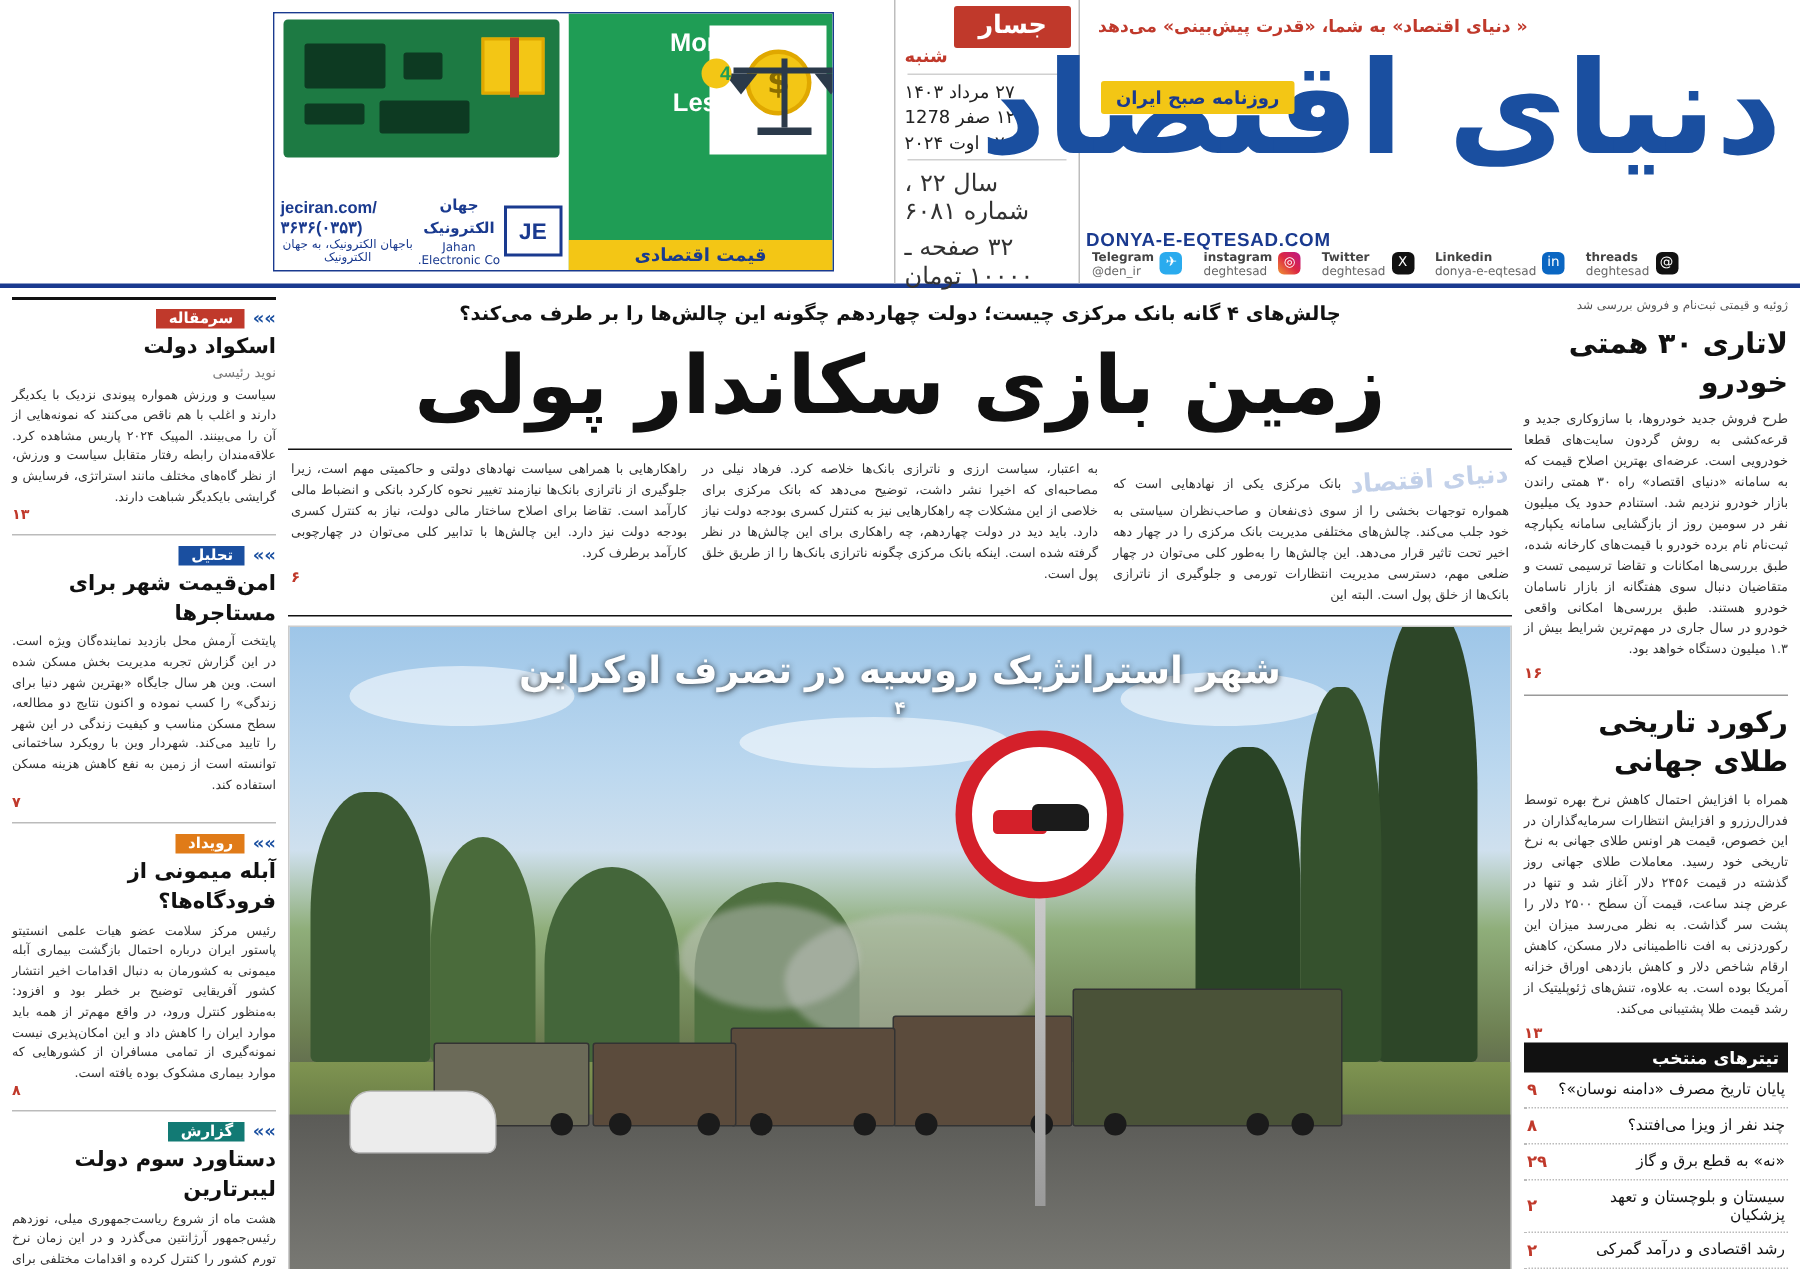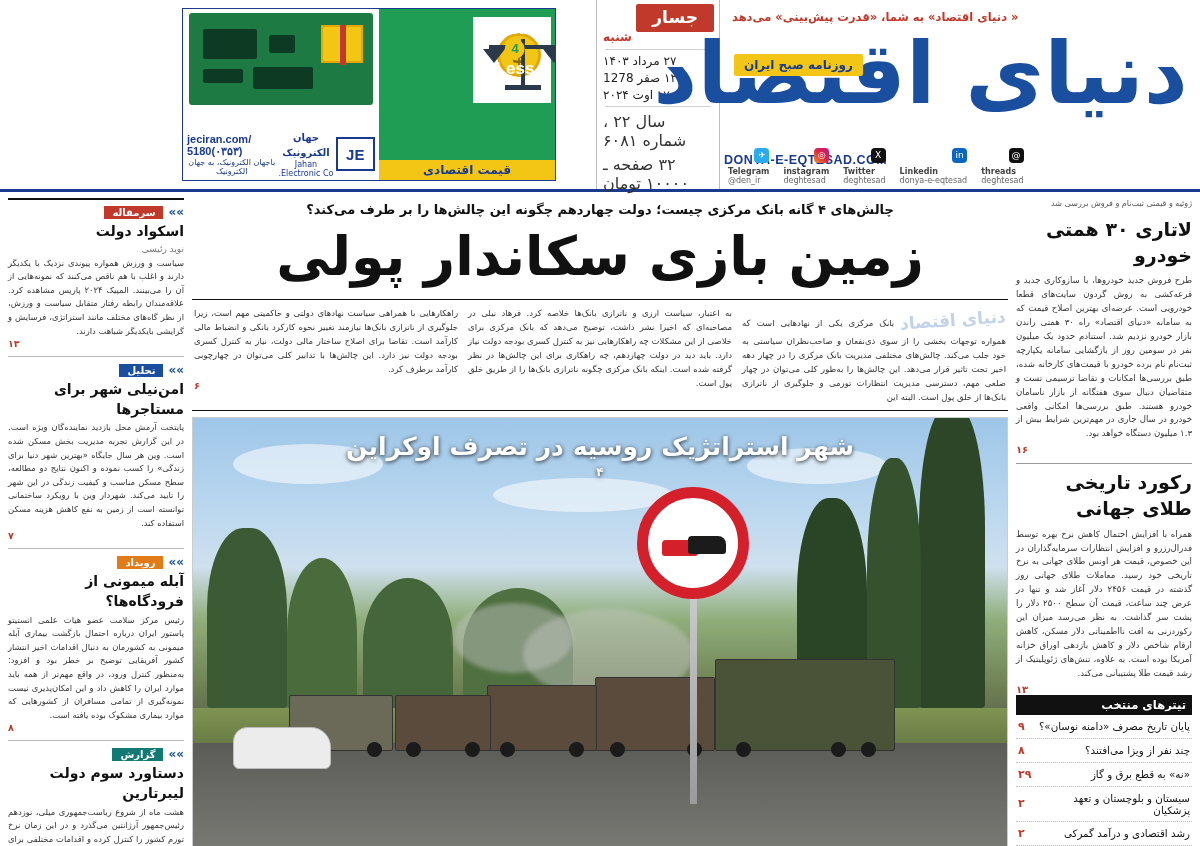--- a/index.html
+++ b/index.html
@@ -75,22 +75,22 @@
     left: 8px;
     right: 8px;
     display: flex;
     flex-direction: row-reverse;
     gap: 14px;
     justify-content: flex-start;
     direction: rtl;
   }
   .social {
     display: flex;
-    flex-direction: column;
-    align-items: flex-start;
+    flex-direction: row;
+    align-items: center;
     gap: 4px;
     font-size: 8.5px;
     color: #444;
     line-height: 1.15;
   }
   .social .sico {
     width: 15px; height: 15px; border-radius: 4px;
     display: inline-block;
     flex: 0 0 auto;
     position: relative;
@@ -151,21 +151,21 @@
     width: 44px; height: 44px; border-radius: 50%;
     background: #f3c615; border: 3px solid #e0a800;
     color: #8a6d00; font-size: 22px; text-align: center; line-height: 40px; font-weight: bold;
   }
   .scale {
     position: absolute; left: 6px; bottom: 10px; width: 90px; height: 60px;
   }
   .ad-words {
     position: absolute; left: 50%; top: 10px; transform: translateX(-50%);
     color: #fff; font-family: "Liberation Sans", sans-serif; font-weight: bold;
-    font-size: 13px; text-align: center; line-height: 1.15; margin-left: 48px;
+    font-size: 13px; line-height: 1.15;
   }
   .ad-words .big { font-size: 17px; }
   .ad-words .circle4 {
     display: inline-block; width: 20px; height: 20px; border-radius: 50%;
     background: #f3c615; color: #1f9d55; font-size: 13px; line-height: 20px;
   }
   .ad-price {
     position: absolute; left: 0; right: 0; bottom: 0;
     background: #f3c615; color: #1a3a8f;
     font-size: 12px; font-weight: bold; text-align: center; padding: 3px 0;
@@ -441,21 +441,21 @@
           <div class="gift"></div>
         </div>
         <div class="ad-bottom">
           <div class="logo-jahan">JE</div>
           <div style="text-align:center;">
             <div class="bluetext">جهان الکترونیک</div>
             <div class="jahan-caption">Jahan Electronic Co.</div>
           </div>
           <div style="text-align:left;">
             <div class="jec">/jeciran.com</div>
-            <div class="jec">(۰۳۵۳)5180</div>
+            <div class="jec">(۰۳۵۳)۳۶۳۶</div>
             <div class="jahan-caption">باجهان الکترونیک، به جهان الکترونیک</div>
           </div>
         </div>
       </div>
     </div>
 
     <div class="jasar">جسار</div>
   </div>
 
   <div class="content">
@@ -589,21 +589,21 @@
         <div class="l-more">۱۳</div>
       </div>
 
       <div class="l-sep"></div>
 
       <div>
         <div class="lcol-label">
           <span class="chev">»»</span>
           <span class="lbl lc-blue">تحلیل</span>
         </div>
-        <div class="l-title">امن‌نیلی شهر برای مستاجرها</div>
+        <div class="l-title">امن‌قیمت شهر برای مستاجرها</div>
         <div class="l-body">پایتخت آرمش محل بازدید نماینده‌گان ویژه است. در این گزارش تجربه مدیریت بخش مسکن شده است. وین هر سال جایگاه «بهترین شهر دنیا برای زندگی» را کسب نموده و اکنون نتایج دو مطالعه، سطح مسکن مناسب و کیفیت زندگی در این شهر را تایید می‌کند. شهردار وین با رویکرد ساختمانی توانسته است از زمین به نفع کاهش هزینه مسکن استفاده کند.</div>
         <div class="l-more">۷</div>
       </div>
 
       <div class="l-sep"></div>
 
       <div>
         <div class="lcol-label">
           <span class="chev">»»</span>
           <span class="lbl lc-orange">رویداد</span>

